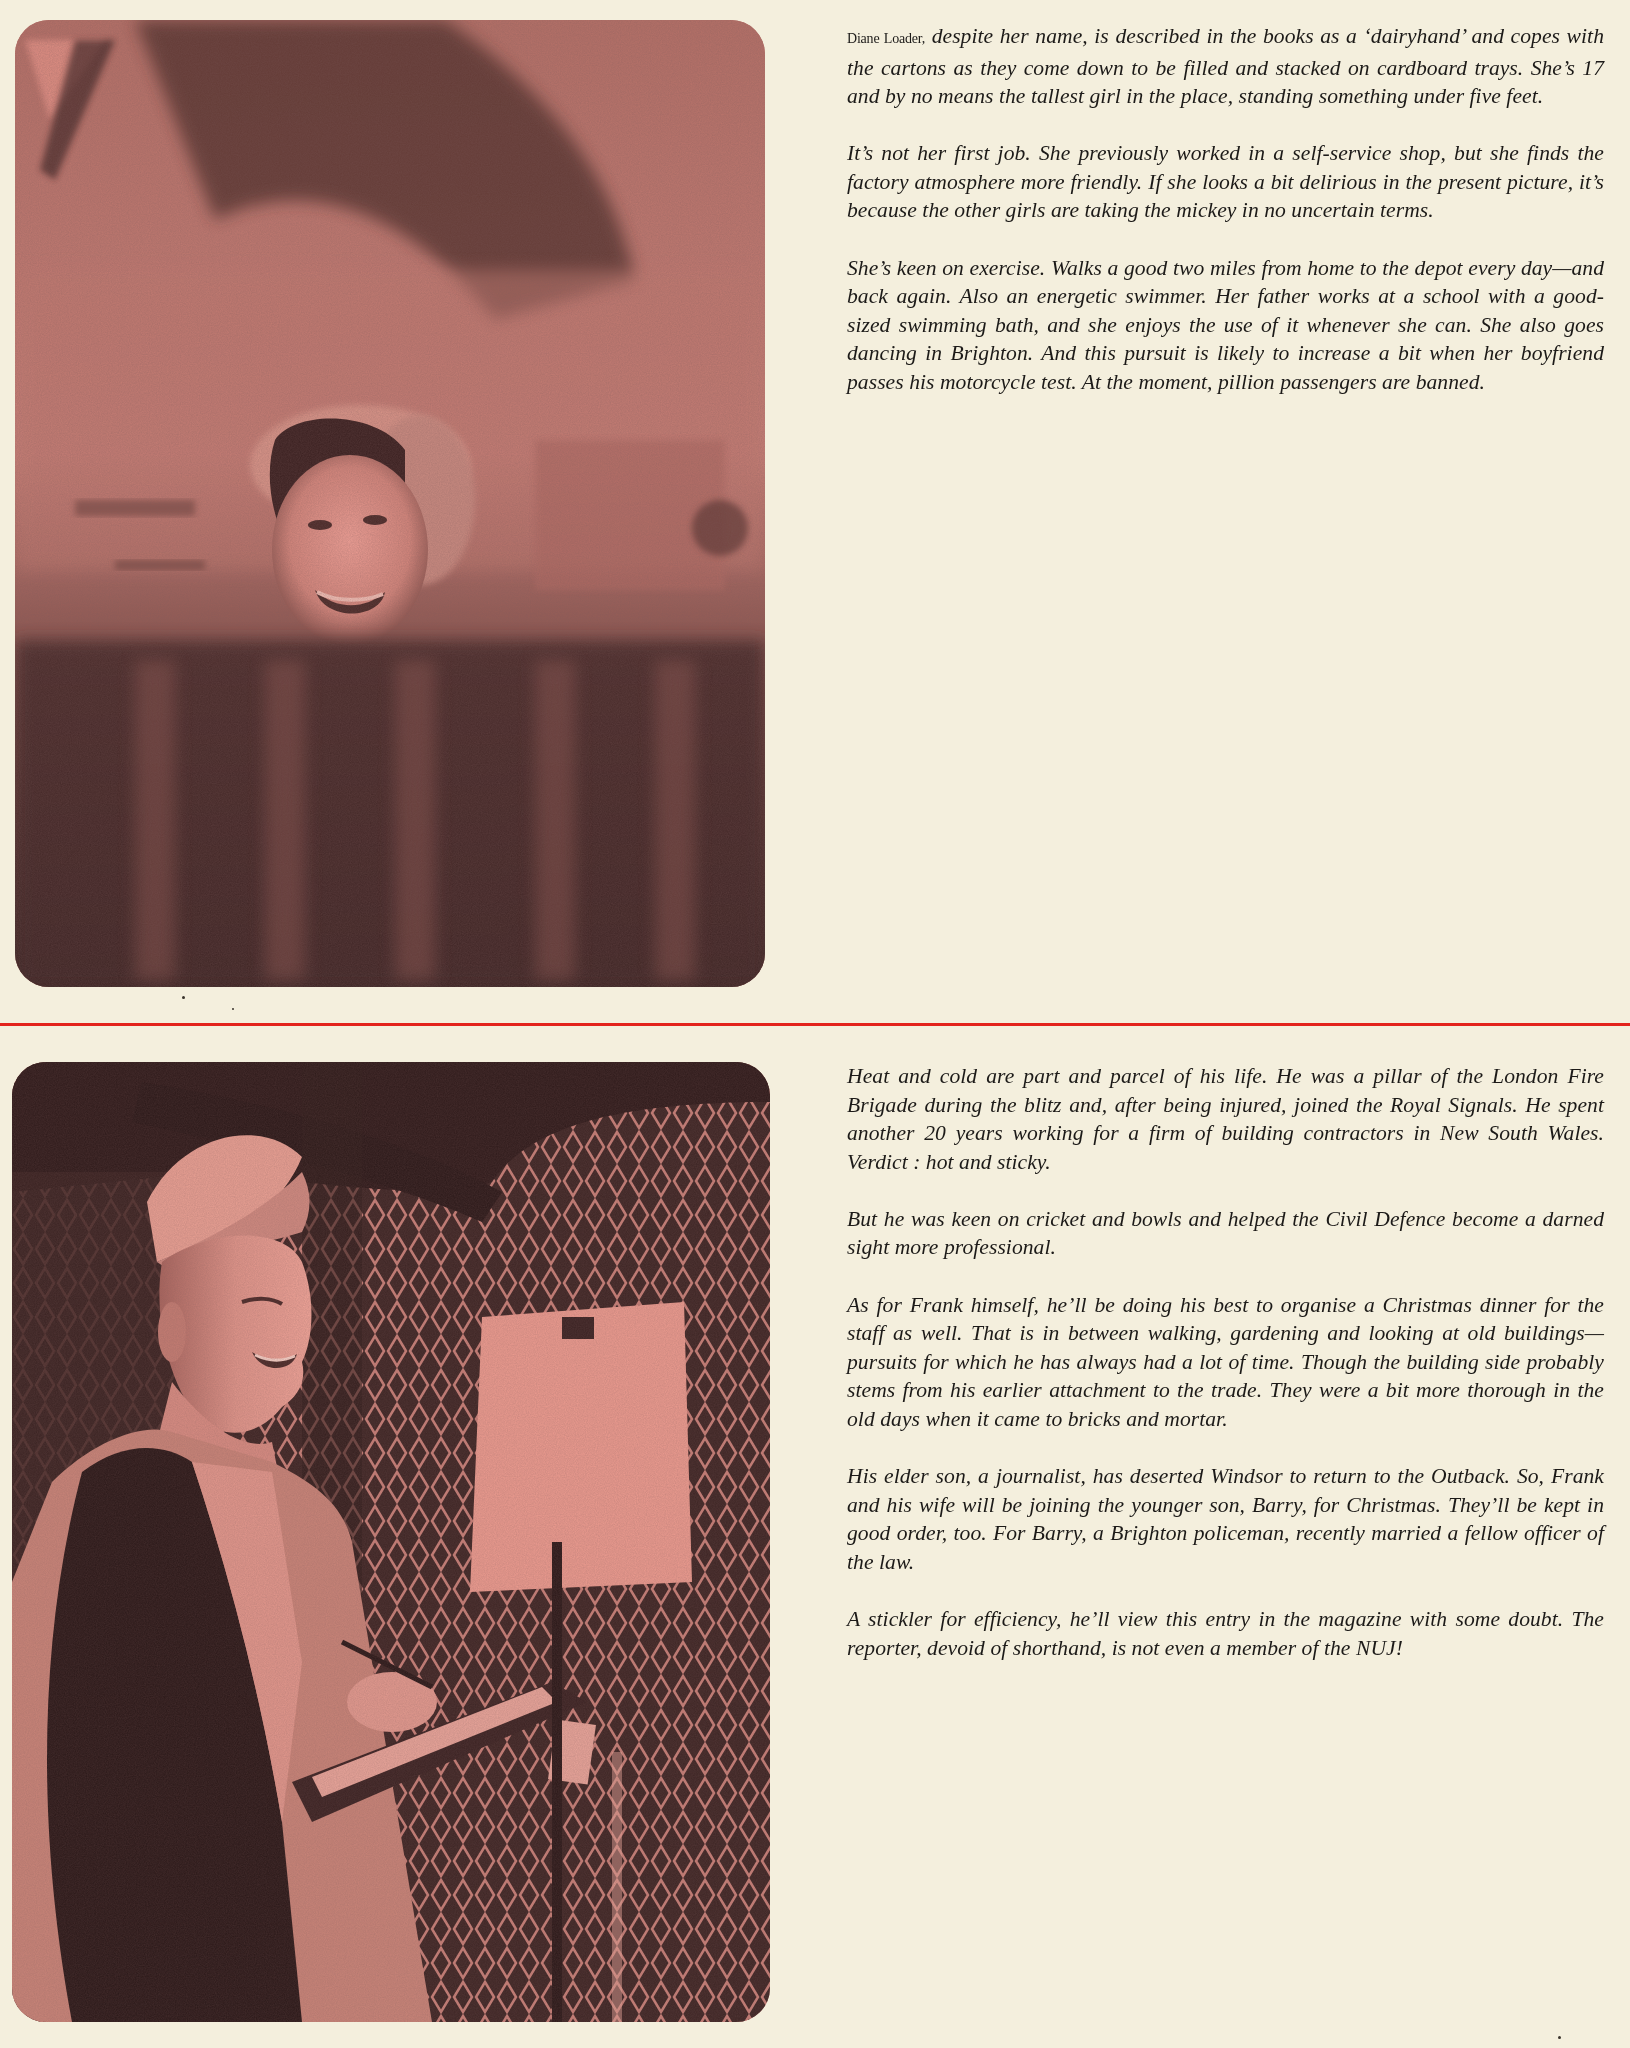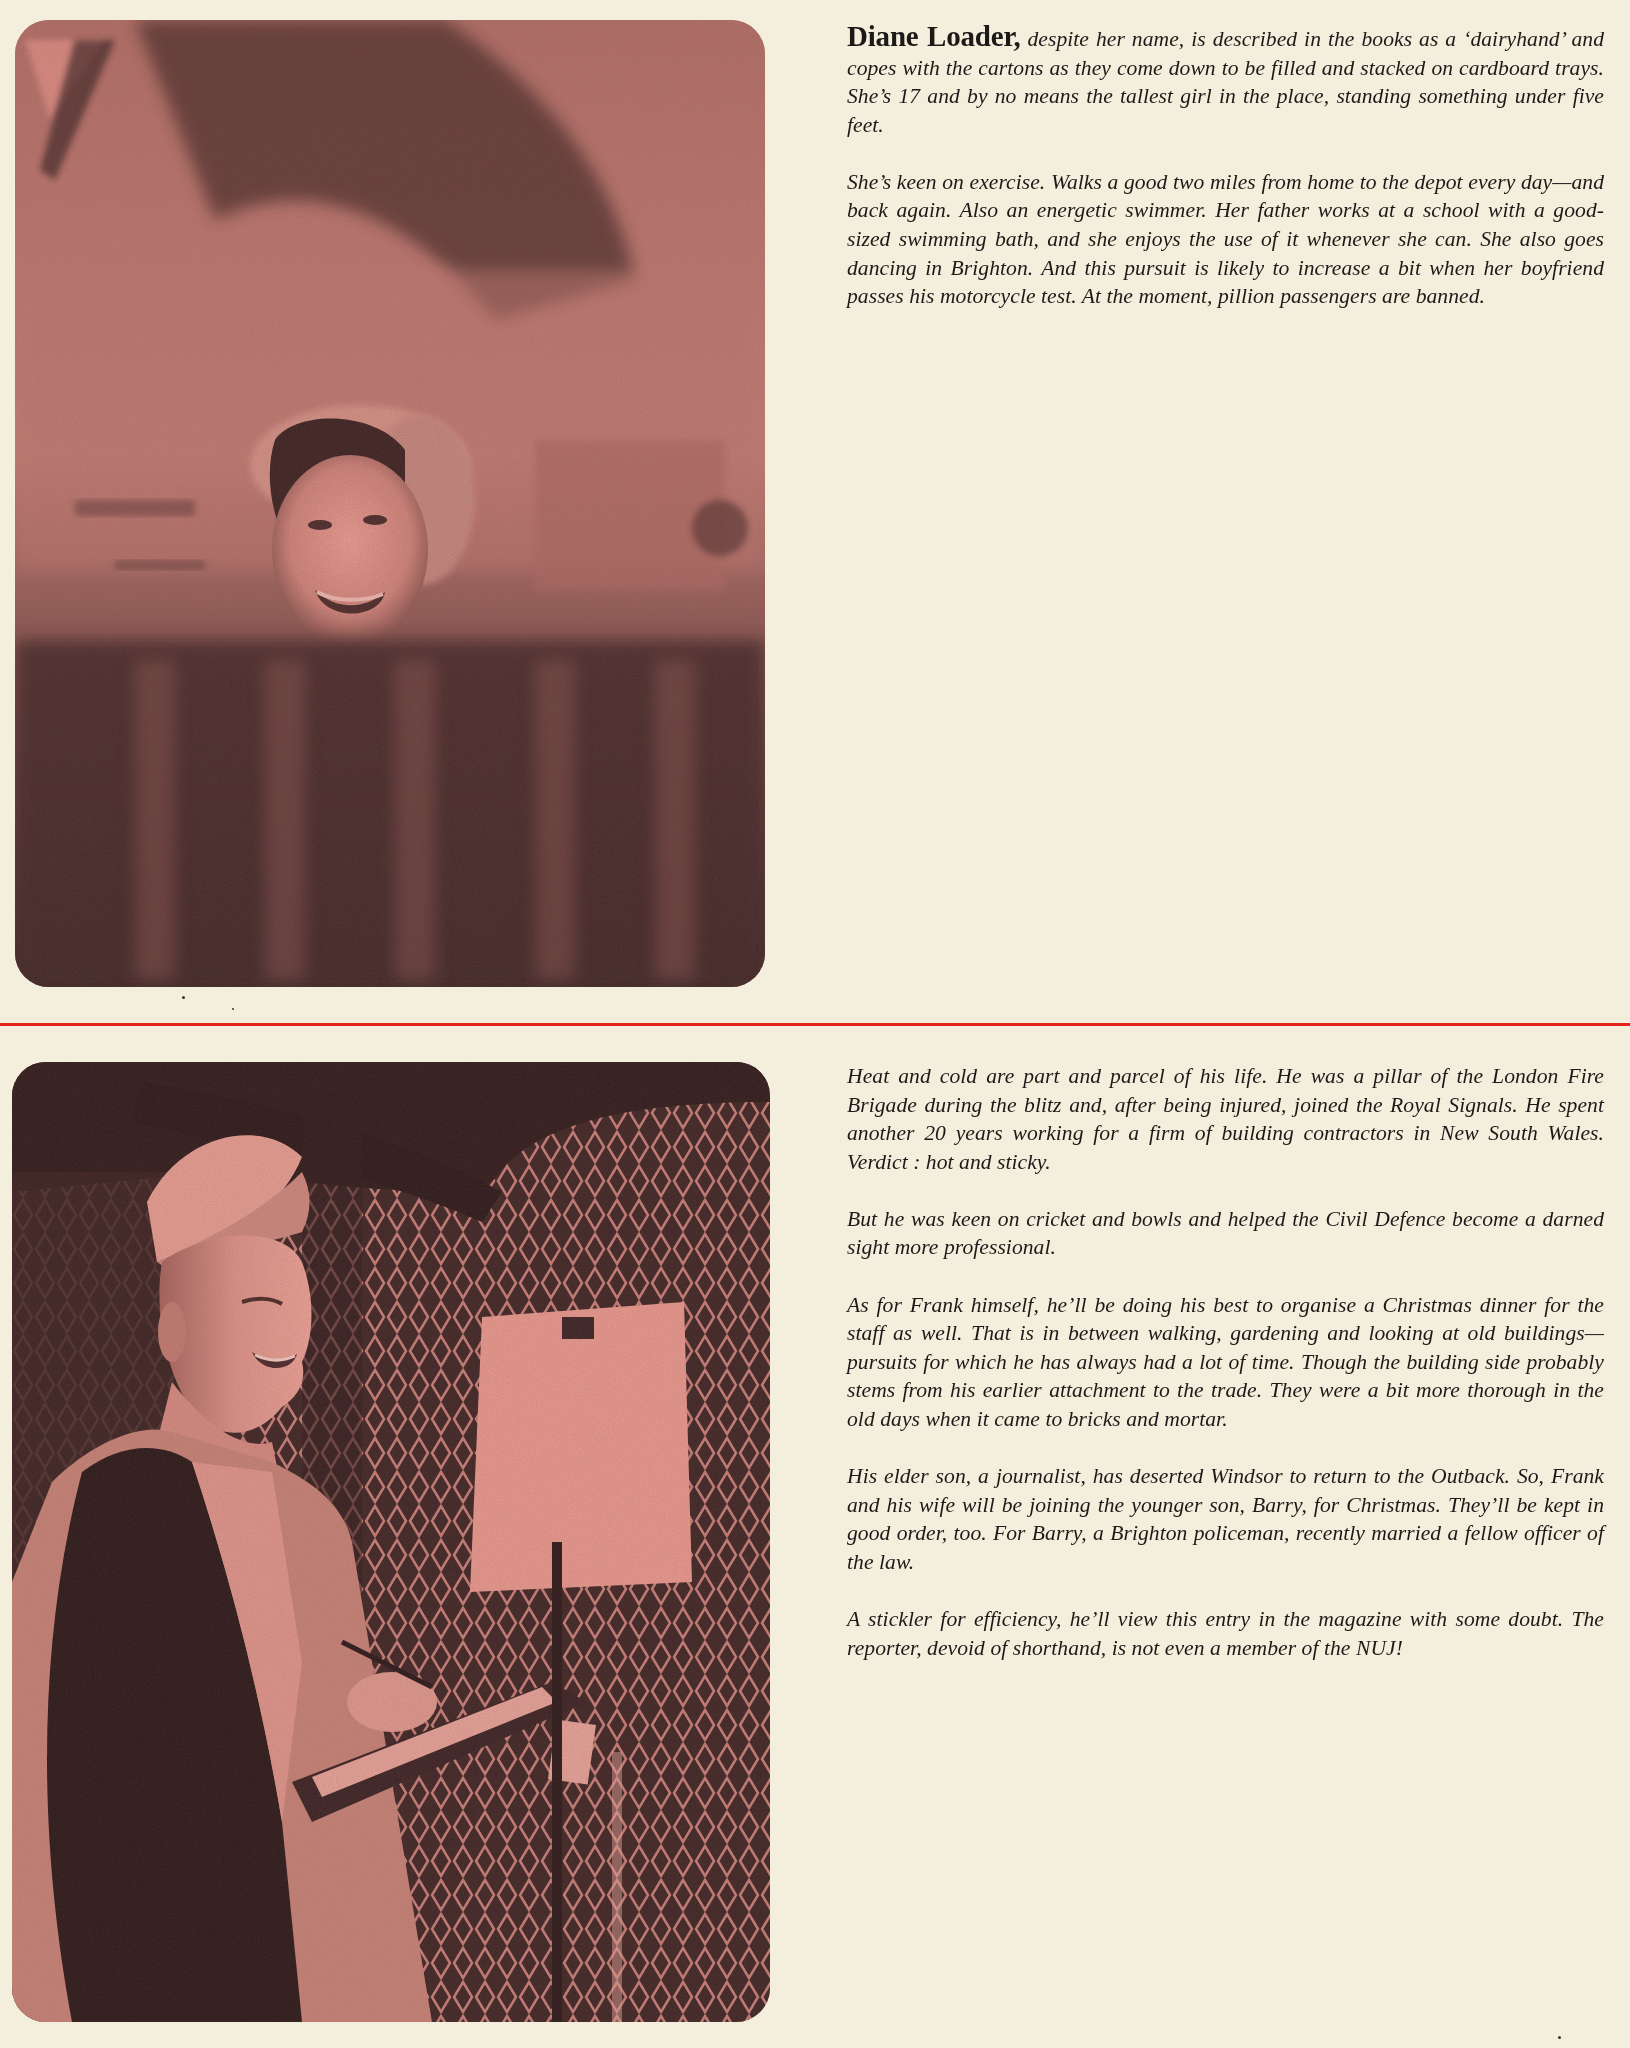--- a/index.html
+++ b/index.html
@@ -24,21 +24,21 @@
     position:absolute; left:847px; width:757px;
     font-size:21.6px; line-height:28.6px;
   }
   #article-1 { top:22px; }
   #article-2 { top:1062px; }
   .article p {
     margin:0 0 28.5px 0; font-style:italic; text-align:justify;
     hyphens:auto; letter-spacing:0.05px;
   }
   .article p .name {
-    font-style:normal; font-weight:bold; font-size:29px; letter-spacing:-0.2px;
+    font-style:normal; font-weight:normal; font-size:14px; letter-spacing:-0.2px;
   }
   .speck { position:absolute; width:3px; height:3px; border-radius:50%; background:#3a332c; }
 </style>
 </head>
 <body>
 
 <div class="photo" id="photo-1" title="Smiling young woman in a hairnet seen between cardboard cartons on a dairy packing line">
   <svg viewBox="0 0 750 967" preserveAspectRatio="none">
     <defs>
       <linearGradient id="g1bg" x1="0" y1="0" x2="0" y2="1">
@@ -93,20 +93,21 @@
       <rect x="380" y="640" width="40" height="320" fill="#8a5550"></rect>
       <rect x="520" y="640" width="40" height="320" fill="#8a5550"></rect>
       <rect x="640" y="640" width="40" height="320" fill="#8a5550"></rect>
     </g>
     <rect width="750" height="967" filter="url(#grain)"></rect>
   </svg>
 </div>
 
 <div class="article" id="article-1">
   <p><span class="name">Diane Loader,</span><span> despite her name, is described in the books as a ‘dairyhand’ and copes with the cartons as they come down to be filled and stacked on cardboard trays. She’s 17 and by no means the tallest girl in the place, standing something under five feet.</span></p>
+  <p>It’s not her first job. She previously worked in a self-service shop, but she finds the factory atmosphere more friendly. If she looks a bit delirious in the present picture, it’s because the other girls are taking the mickey in no uncertain terms.</p>
   <p>She’s keen on exercise. Walks a good two miles from home to the depot every day—and back again. Also an energetic swimmer. Her father works at a school with a good-sized swimming bath, and she enjoys the use of it whenever she can. She also goes dancing in Brighton. And this pursuit is likely to increase a bit when her boyfriend passes his motorcycle test. At the moment, pillion passengers are banned.</p>
 </div>
 
 <div class="speck" style="left:182px;top:996px;"></div>
 <div class="speck" style="left:232px;top:1008px;width:2px;height:2px;"></div>
 
 <div class="divider"></div>
 
 <div class="photo" id="photo-2" title="Older man in white cap and dark waistcoat smiling while writing on a clipboard in front of a wire mesh cage">
   <svg viewBox="0 0 758 960" preserveAspectRatio="none">

